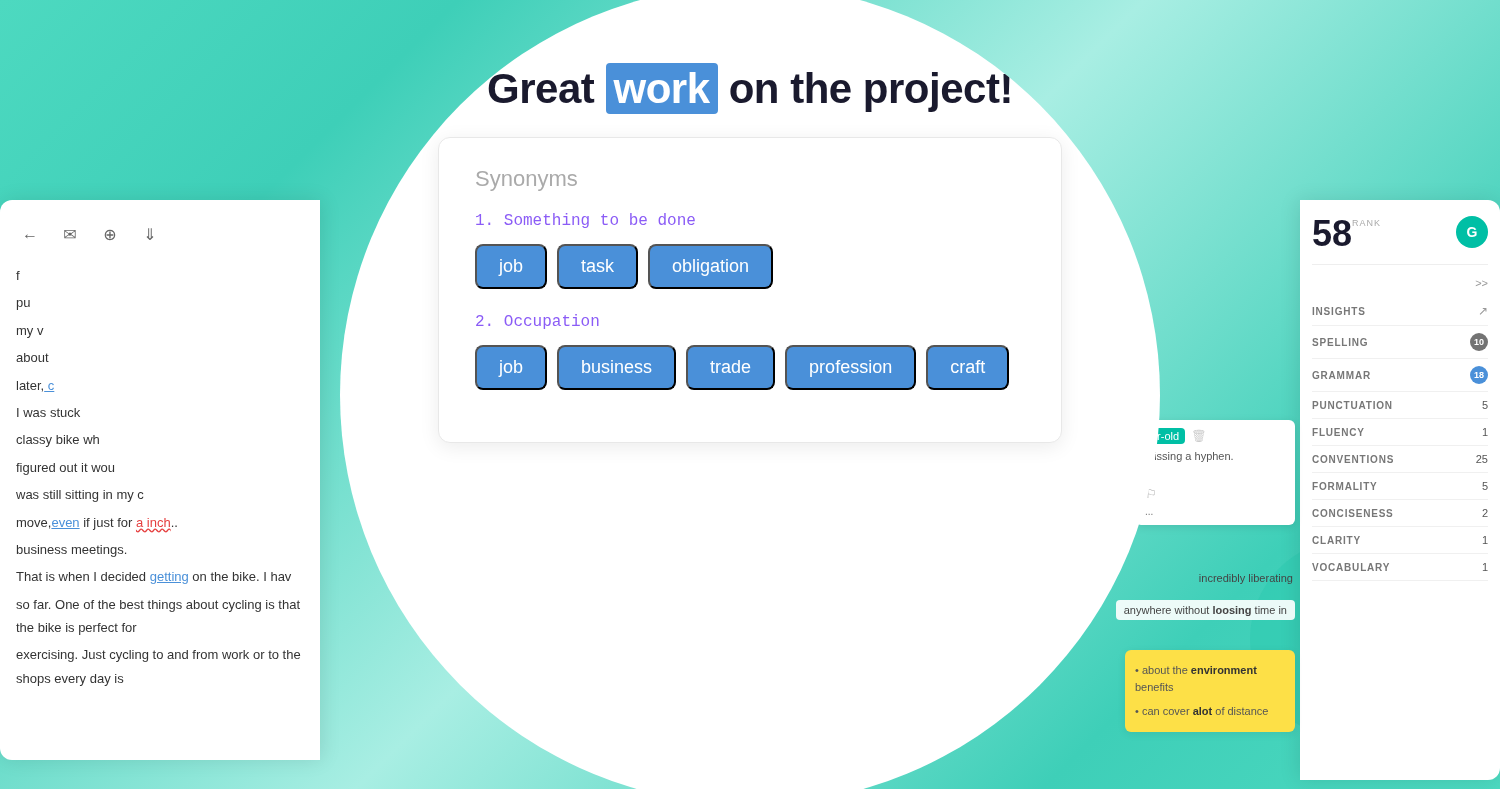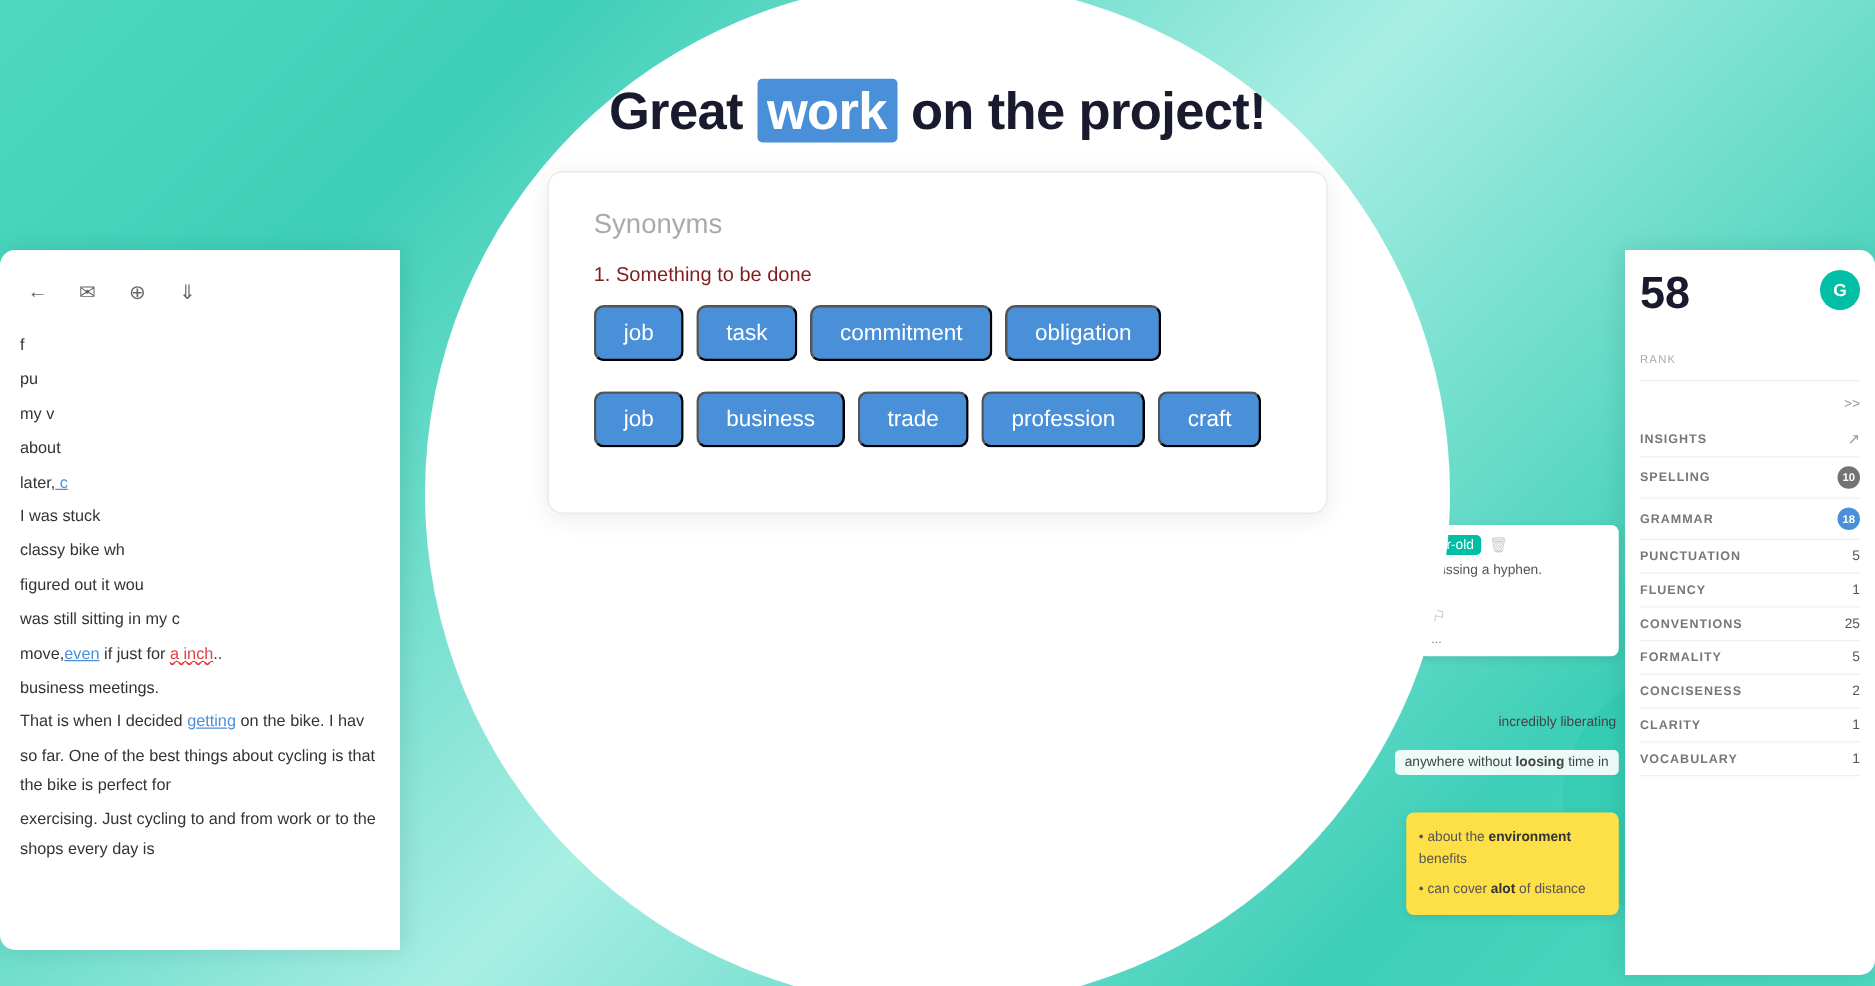--- a/index.html
+++ b/index.html
@@ -81,23 +81,24 @@
       font-size: 22px;
       color: #aaa;
       font-weight: 400;
       margin-bottom: 20px;
     }
     .synonym-group {
       margin-bottom: 24px;
     }
     .synonym-group-label {
       font-size: 16px;
-      color: #7f1d1d;
+      color: #8b5cf6;
       margin-bottom: 14px;
       font-weight: 400;
+      font-family: Liberation Mono, monospace;
     }
     .synonym-tags {
       display: flex;
       flex-wrap: wrap;
       gap: 10px;
     }
     .synonym-tag {
       background: #4a90d9;
       color: white;
       padding: 10px 22px;
@@ -172,22 +173,20 @@
     .right-panel-header {
       display: flex;
       justify-content: space-between;
       align-items: flex-start;
       margin-bottom: 12px;
       padding-bottom: 12px;
       border-bottom: 1px solid #eee;
     }
     .score-section {
       display: flex;
-      flex-direction: column;
-      gap: 28px;
     }
     .score-number {
       font-size: 36px;
       font-weight: 800;
       color: #1a1a2e;
       line-height: 1;
     }
     .score-label {
       font-size: 9px;
       color: #aaa;
@@ -408,26 +407,26 @@
   </h1>
 
   <div class="synonyms-panel">
     <div class="synonyms-title">Synonyms</div>
 
     <div class="synonym-group">
       <div class="synonym-group-label">1. Something to be done</div>
       <div class="synonym-tags">
         <button class="synonym-tag">job</button>
         <button class="synonym-tag">task</button>
-        <button class="synonym-tag">commitment</button>
         <button class="synonym-tag">obligation</button>
       </div>
     </div>
 
     <div class="synonym-group">
+      <div class="synonym-group-label">2. Occupation</div>
       <div class="synonym-tags">
         <button class="synonym-tag">job</button>
         <button class="synonym-tag">business</button>
         <button class="synonym-tag">trade</button>
         <button class="synonym-tag">profession</button>
         <button class="synonym-tag">craft</button>
       </div>
     </div>
   </div>
 </div>

